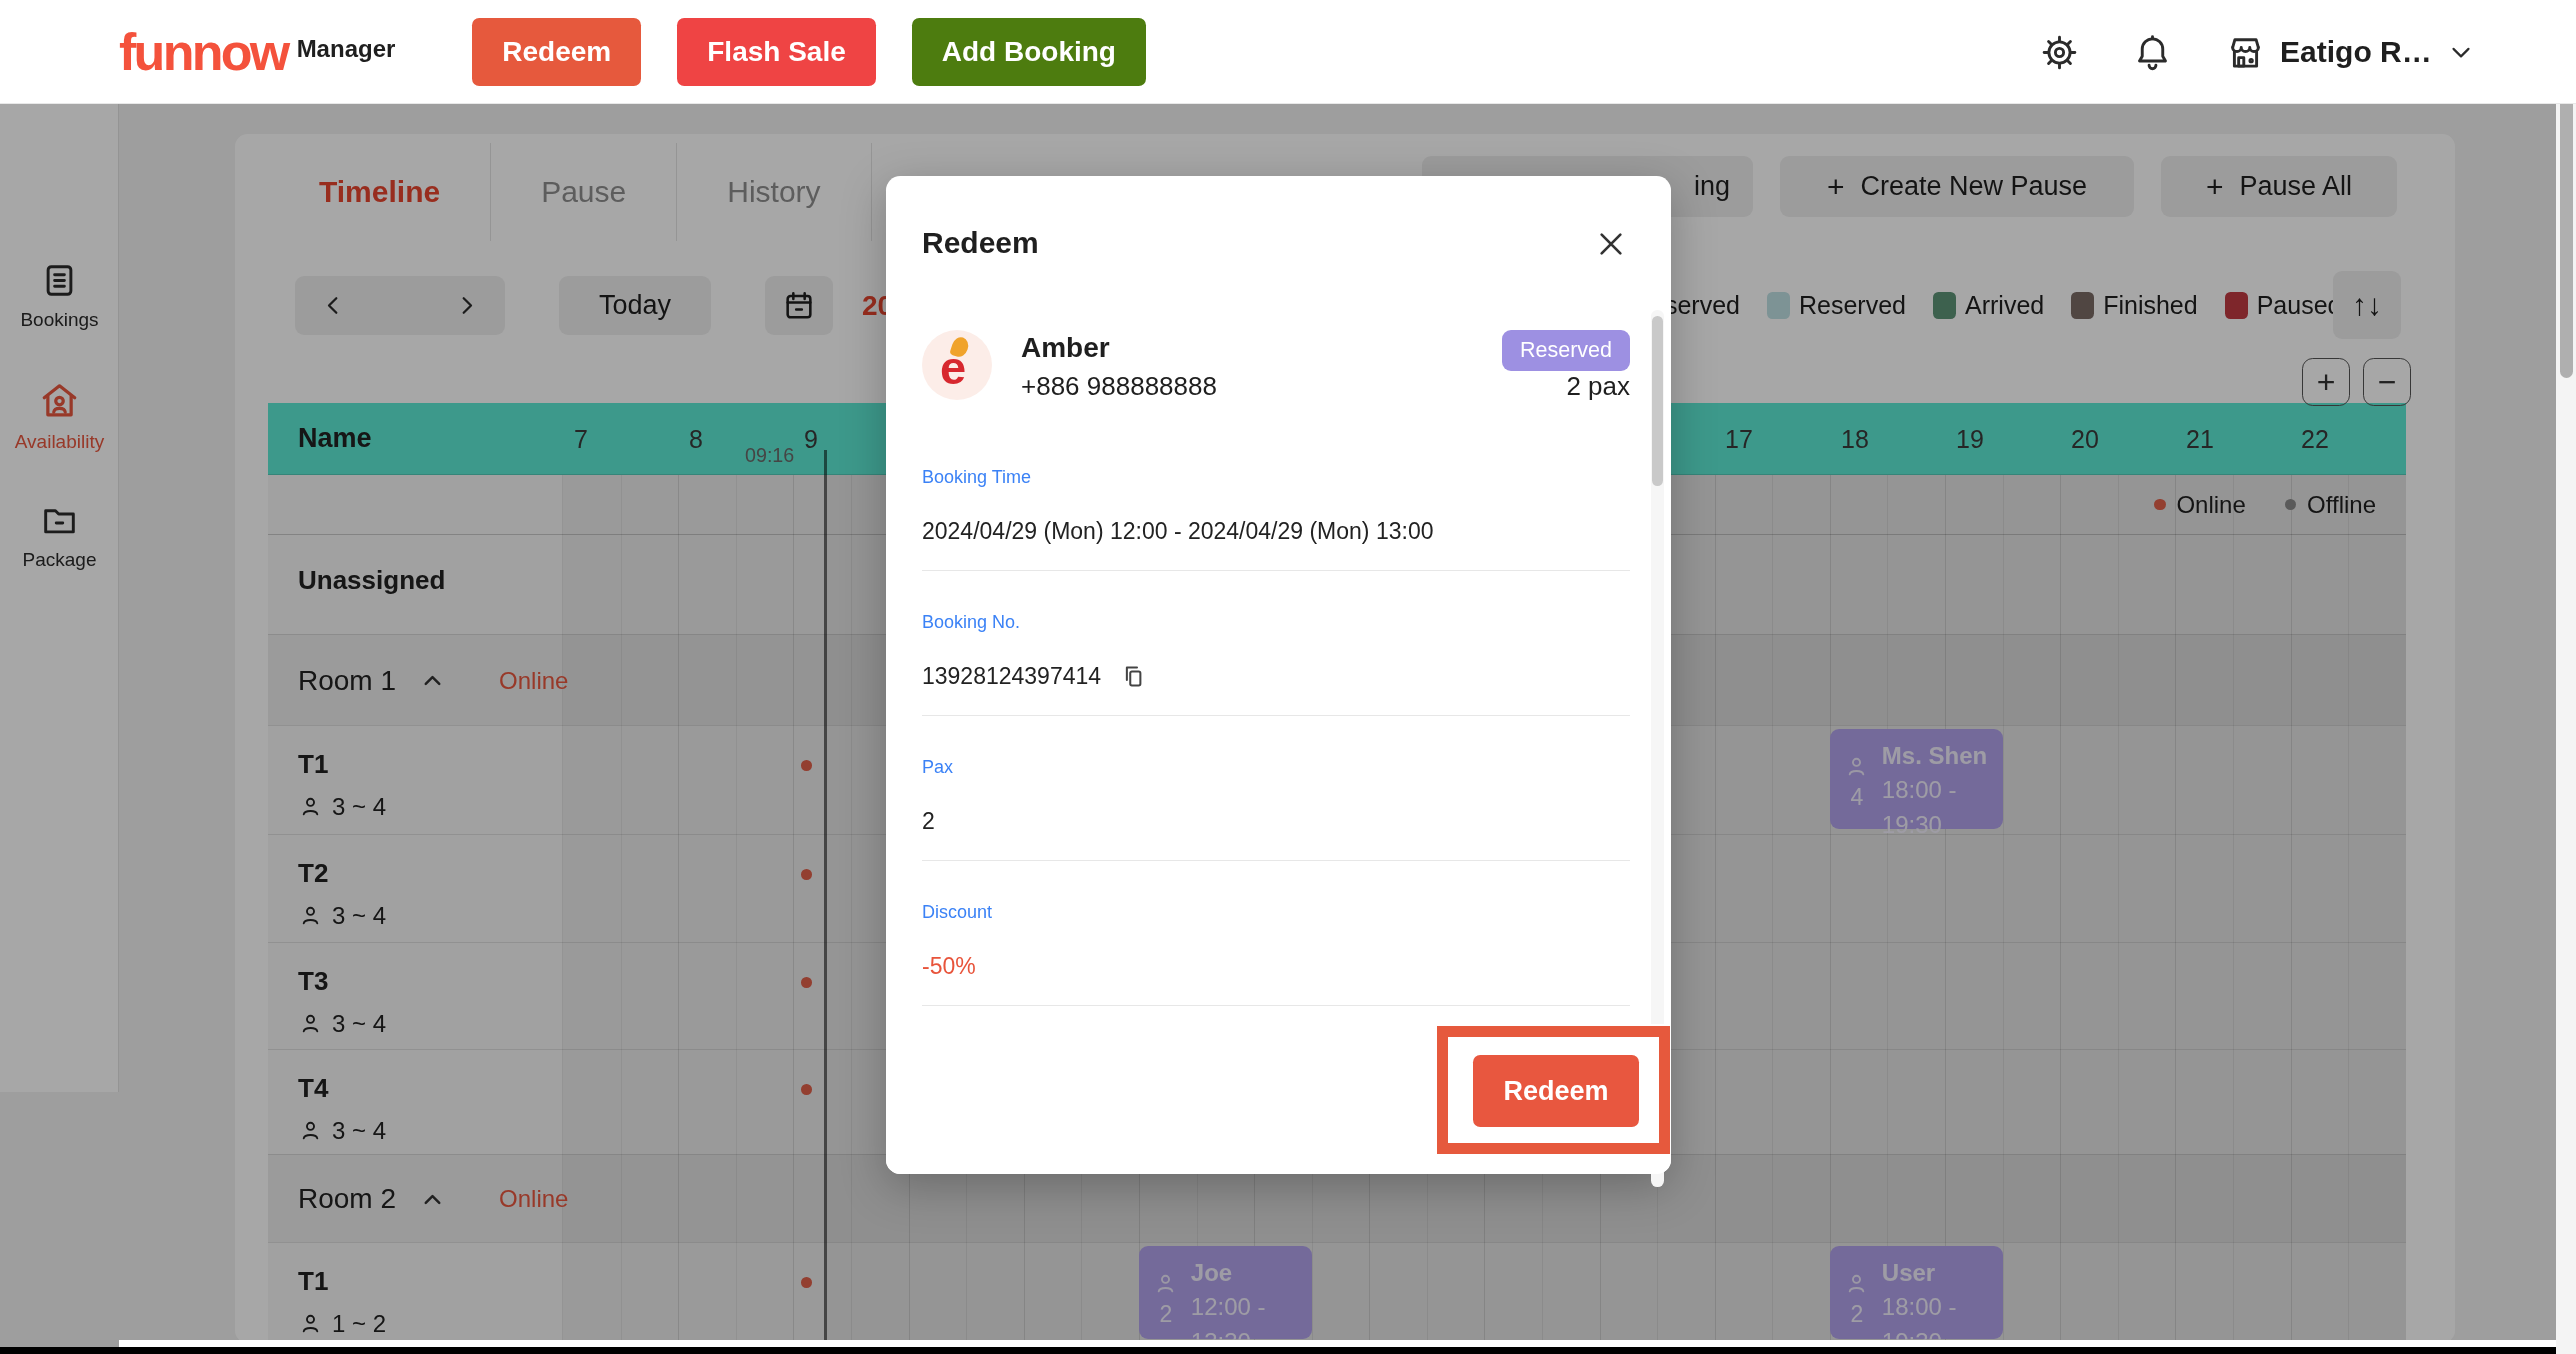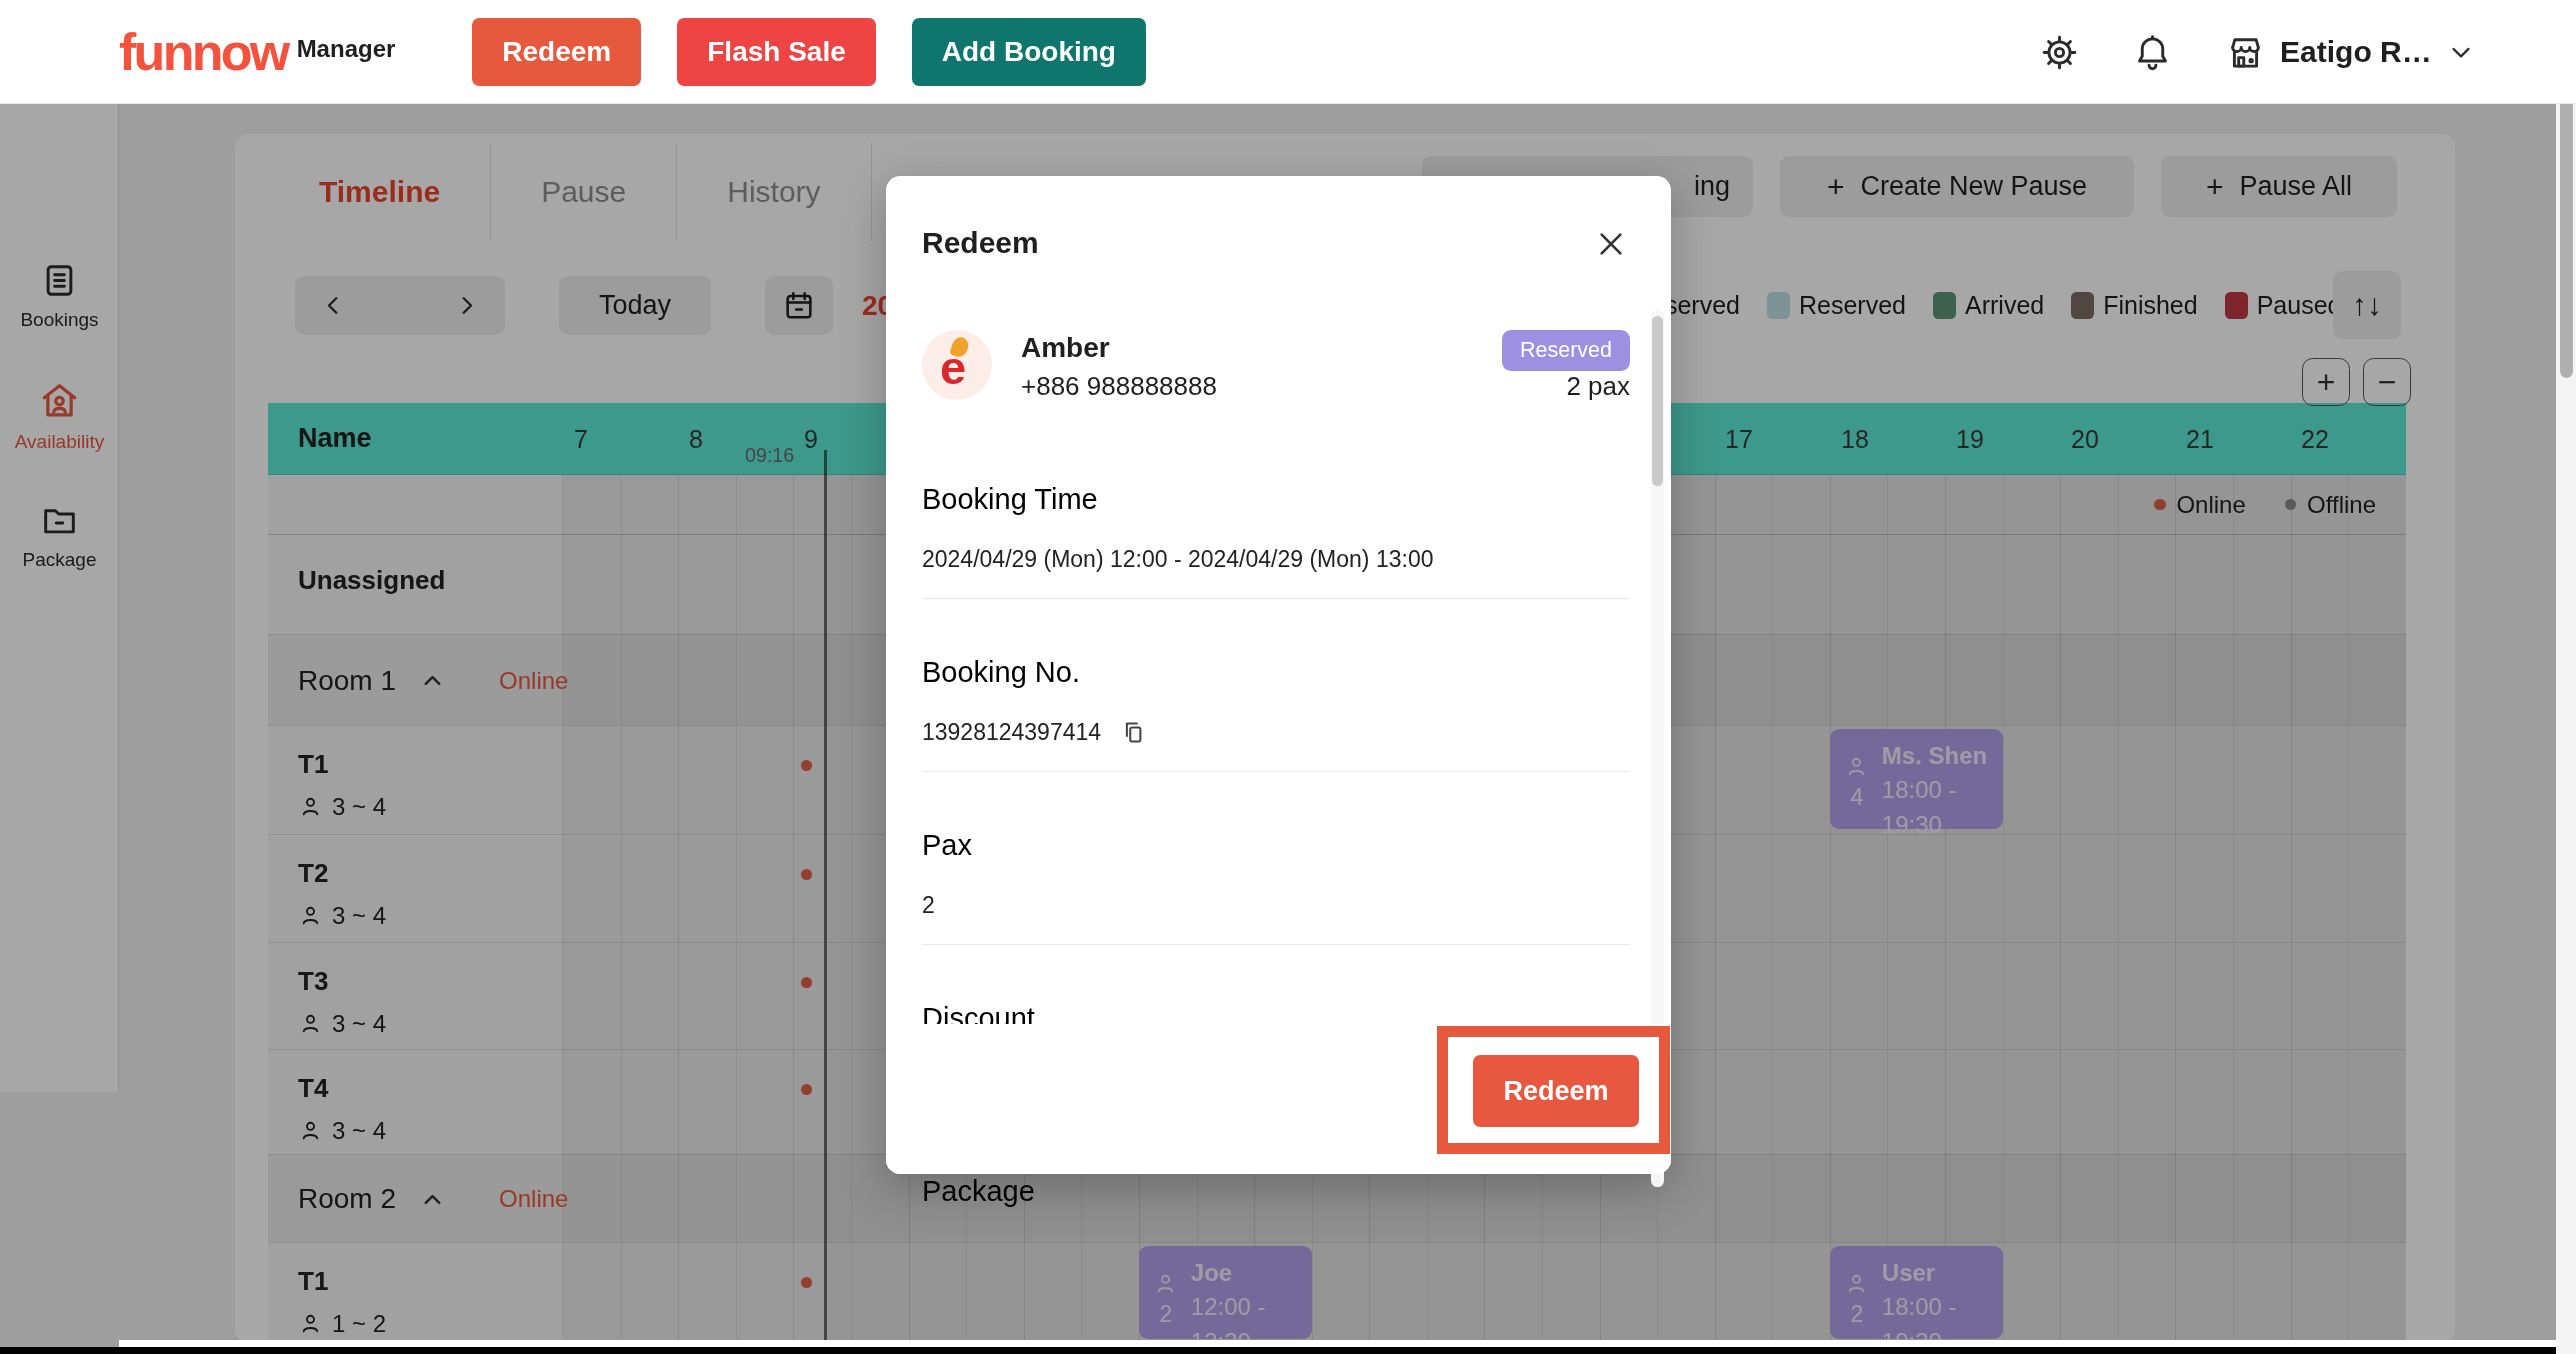--- a/index.html
+++ b/index.html
@@ -128,21 +128,21 @@
                  border-radius:50% 50% 50% 3.6px;transform:rotate(18deg);}
   #cust-mid{margin-left:29px;display:flex;flex-direction:column;justify-content:space-between;padding:1.8px 0;}
   #cust-name{font-size:28px;font-weight:600;color:#1f1f1f;}
   #cust-phone{font-size:26px;color:#1f1f1f;}
   #cust-right{margin-left:auto;display:flex;flex-direction:column;align-items:flex-end;justify-content:space-between;padding:0 0 1.8px;}
   #badge{background:#9D90E2;color:#fff;font-size:21.5px;border-radius:9px;padding:8px 18px;}
   #cust-pax{font-size:26px;color:#1f1f1f;}
   .section{padding:41px 0 25px;border-bottom:1.8px solid #E7E7E7;}
   .section.first{padding-top:63px;}
   .section:last-child{border-bottom:none;}
-  .sec-label{font-size:29px;color:#000000;margin-top:16px;}
+  .sec-label{font-size:18px;color:#3b82f6;}
   .sec-value{margin-top:30px;font-size:23px;color:#222;display:flex;align-items:center;gap:18px;}
   .sec-value svg{stroke:#444;fill:none;stroke-width:1.8;stroke-linejoin:round;cursor:pointer;}
   #modal-footer{position:absolute;left:0;bottom:0;width:785px;height:150px;background:#fff;
                 border-radius:0 0 14.3px 14.3px;z-index:5;}
   #redeem-confirm{position:absolute;right:32px;top:31px;width:166px;height:72px;background:#E8573F;border:none;
                   border-radius:7.2px;color:#fff;font-size:27px;font-weight:600;cursor:pointer;font-family:inherit;}
   #modal-scroll-track{position:absolute;right:7.2px;top:134px;width:12.5px;height:877px;background:#F6F6F6;border-radius:6.3px;}
   #modal-scroll-thumb{position:absolute;right:8px;top:140px;width:10.7px;height:170px;background:#C9C9C9;border-radius:5.4px;}
 
   
@@ -524,21 +524,21 @@
   </div>
 
   <div id="topbar">
     <div class="logo-wrap">
       <span class="logo-main">funnow</span>
       <span class="logo-suffix">Manager</span>
     </div>
     <div id="header-buttons">
         <button class="topbtn" style="background: rgb(230, 89, 61);">Redeem</button>
         <button class="topbtn" style="background: #ef4444;">Flash Sale</button>
-        <button class="topbtn" style="background: #0f766e;">Add Booking</button>
+        <button class="topbtn" style="background: #4d7c0f;">Add Booking</button>
       </div>
     <div id="topbar-right">
       <span class="icon">
         <svg width="41" height="41" viewBox="0 0 24 24">
             <circle cx="12" cy="12" r="6.2"></circle>
             <circle cx="12" cy="12" r="2.4"></circle>
         <path d="M12 3v2.6M12 18.4V21M3 12h2.6M18.4 12H21M5.6 5.6l1.9 1.9M16.5 16.5l1.9 1.9M18.4 5.6l-1.9 1.9M7.5 16.5l-1.9 1.9"></path>
           </svg>
       </span>
       <span class="icon">

